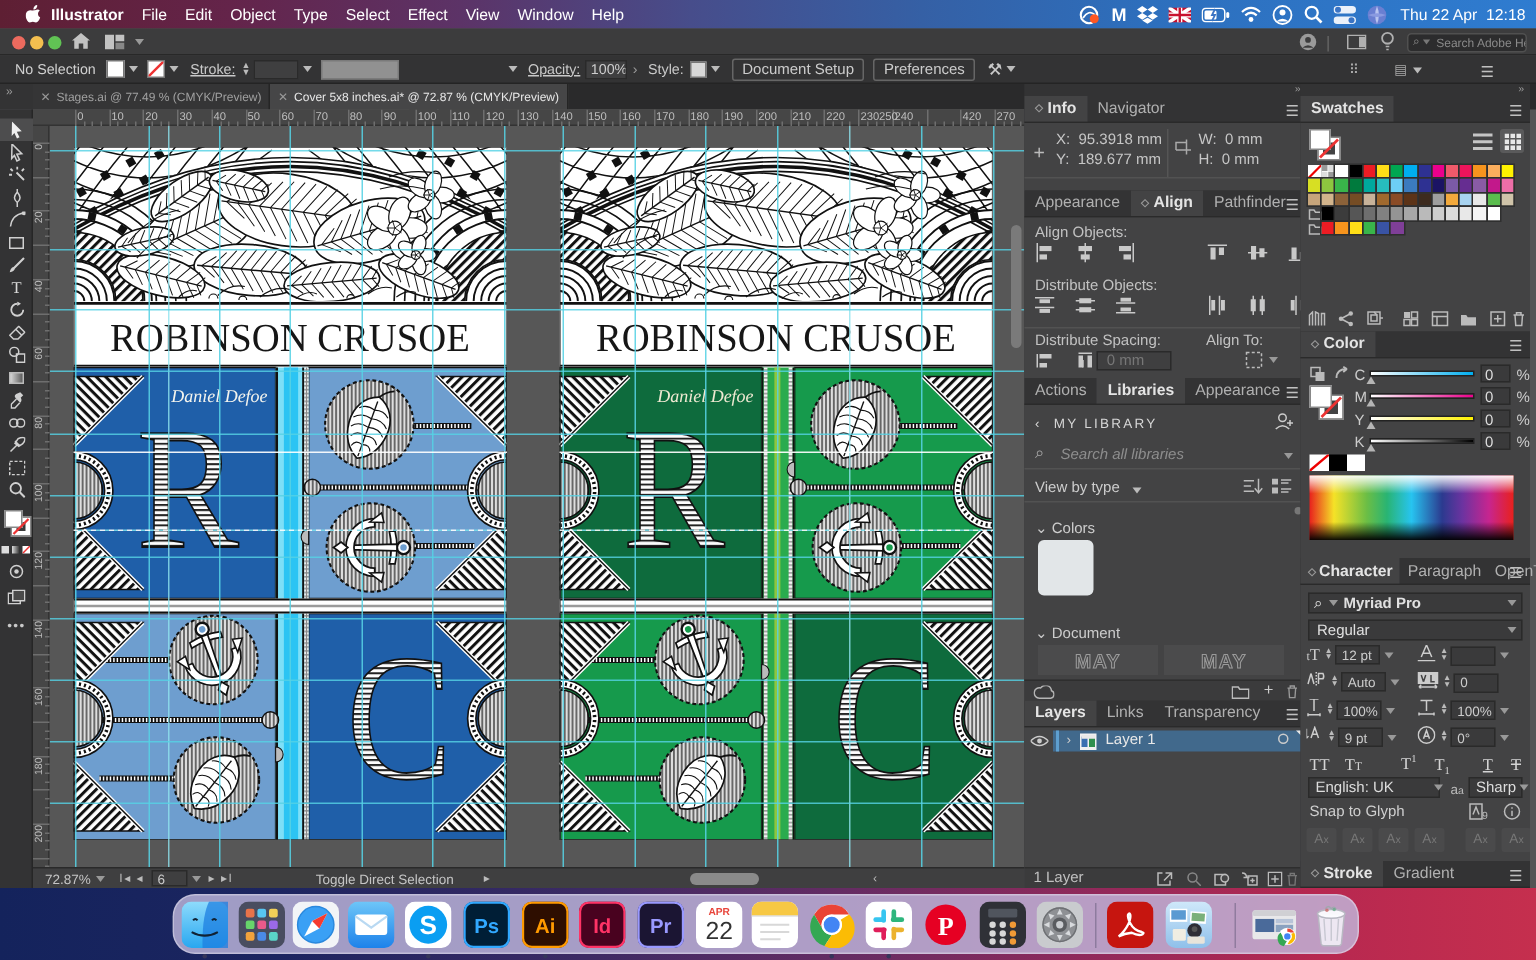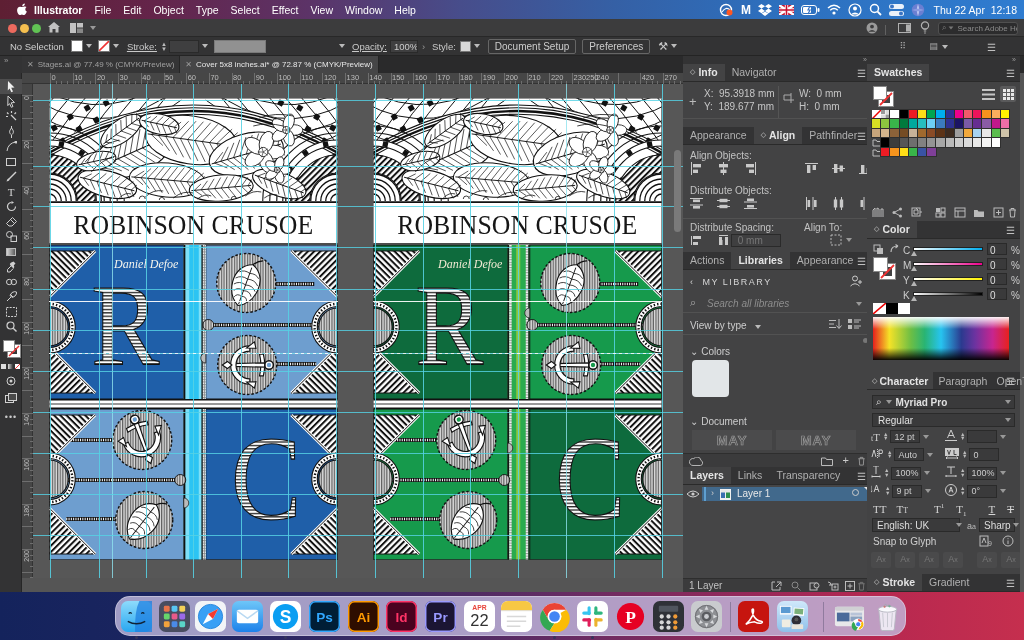--- a/index.html
+++ b/index.html
@@ -1172,20 +1172,32 @@
 <div class="rtickv" style="top:470.7px;left:8px;width:3px;"></div>
 <div class="rtickv" style="top:476.4px;left:8px;width:3px;"></div>
 <div class="rtickv" style="top:482.0px;left:8px;width:3px;"></div>
 <div class="rtickv" style="top:487.7px;"></div>
 <div class="rtickv" style="top:493.4px;left:8px;width:3px;"></div>
 
 </div>
   <div id="vscroll"></div>
 </div>
 
+<div id="statusbar" class="abs">
+  <span style="margin-left:8px;">72.87%</span>
+      <span class="caret" style="border-top-color:#999;"></span>
+  <span style="margin-left:10px;font-size:8px;color:#bbb;letter-spacing:1px;">Ι◂&nbsp;◂</span>
+  <span class="cfield" style="width:24px;height:11px;margin-left:5px;font-size:9px;">6</span>
+      <span class="caret" style="border-top-color:#999;"></span>
+  <span style="margin-left:5px;font-size:8px;color:#bbb;letter-spacing:1px;">▸&nbsp;▸Ι</span>
+  <span style="margin-left:55px;">Toggle Direct Selection</span>
+  <span style="margin-left:20px;font-size:8px;color:#bbb;">▸</span>
+  <span style="position:absolute;left:438px;top:3px;width:46px;height:8px;background:#8a8a8a;border-radius:4px;"></span>
+  <span style="position:absolute;left:560px;font-size:8px;color:#bbb;">‹</span>
+</div>
 
 <div id="col1" class="pcol abs">
   <div class="abs" style="left:0;top:0;width:188px;height:8px;background:#333334;color:#999;font-size:7px;text-align:right;padding-right:4px;">»</div>
 
   <div class="abs" style="left:0;top:8px;width:188px;height:18px;">
         <div class="phead">
           <div class="ptab act"><span style="font-size:7px;color:#9a9a9a;margin-right:3px;">◇</span>Info</div>
           <div class="ptab">Navigator</div>
           <span class="hamb" style="top:4px;">☰</span>
         </div>

